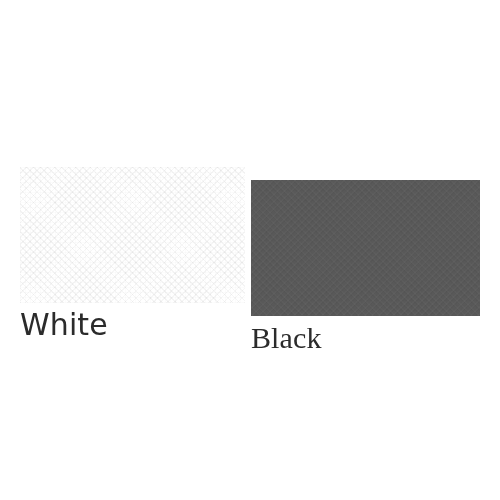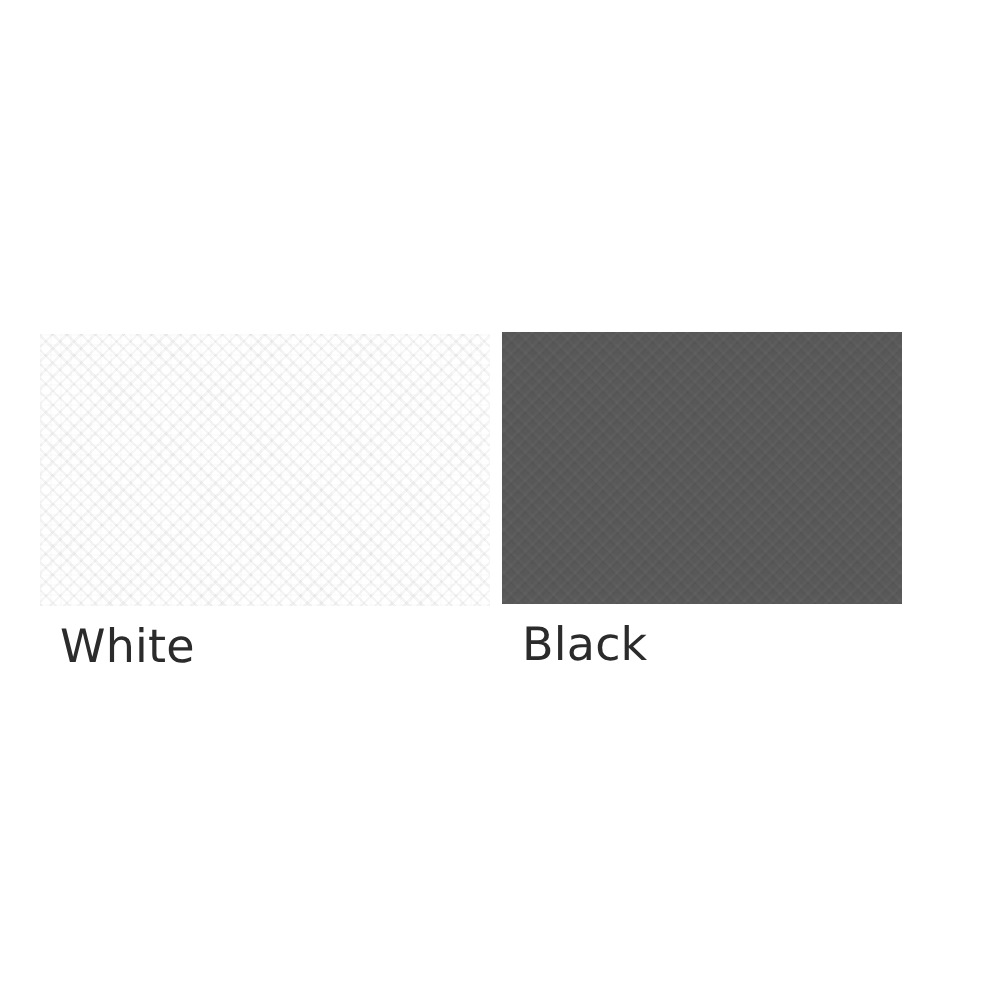--- a/index.html
+++ b/index.html
@@ -23,21 +23,21 @@
     width: 500px;
     height: 500px;
     background: #ffffff;
   }
 
   .swatch-group {
     position: absolute;
   }
 
   #swatch-group-white { left: 20px;  top: 167px; width: 225px; }
-  #swatch-group-black { left: 251px; top: 166px; width: 200px; }
+  #swatch-group-black { left: 251px; top: 180px; width: 229px; font-family: Liberation Serif, serif; }
 
   .swatch-tile {
     position: relative;
     height: 136px;
     overflow: hidden;
   }
 
   
   .swatch-tile::before,
   .swatch-tile::after {
@@ -85,26 +85,25 @@
   #swatch-tile-white::before { opacity: 0.75; }
   #swatch-tile-white::after  { opacity: 0.70; }
 
   
   #swatch-tile-black::before { opacity: 0.38; }
   #swatch-tile-black::after  { opacity: 0.34; }
 
   .swatch-label {
     display: block;
     margin-top: 9px;
-    font-size: 23px;
+    font-size: 30px;
     line-height: 25px;
     letter-spacing: 0.1px;
     color: #2b2b2b;
     white-space: nowrap;
-    margin-left: 10px;
   }
 </style>
 </head>
 <body style="background-color: rgb(255, 255, 255);">
 
 <div id="swatch-board">
 
   <div class="swatch-group" id="swatch-group-white">
     <div class="swatch-tile" id="swatch-tile-white" style="background-color: rgb(255, 255, 255);"></div>
     <span class="swatch-label">White</span>

